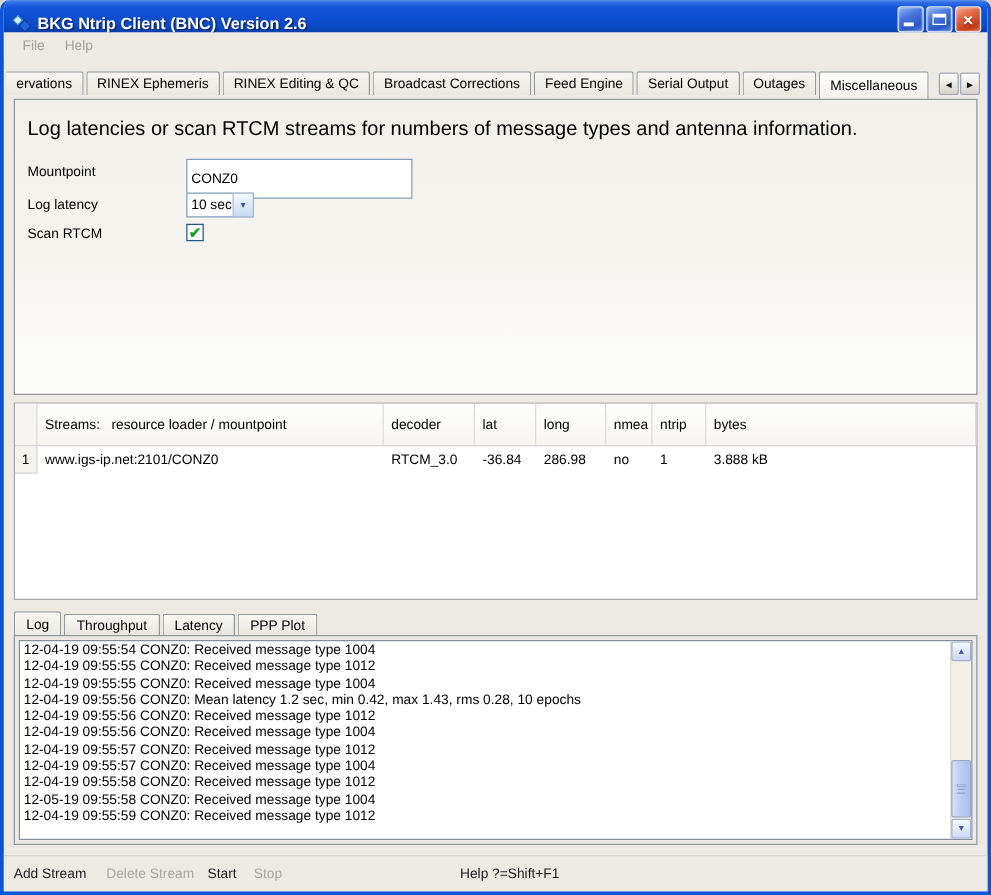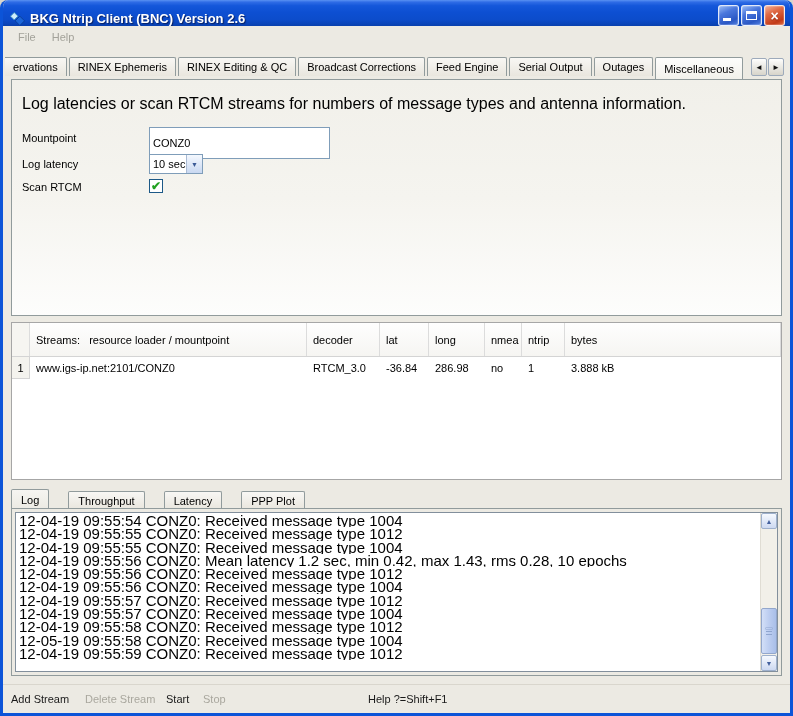--- a/index.html
+++ b/index.html
@@ -61,29 +61,29 @@
   .thead, .trow { display:grid; grid-template-columns:18px 277px 73px 49px 56px 37px 43px 1fr; }
   .thead { height:34px; border-bottom:1px solid #d4d4d4; background:linear-gradient(#fefefe,#f6f5f2); }
   .th { display:flex; align-items:center; padding-left:6px; border-right:1px solid #dcdcdc; white-space:pre; overflow:hidden; color:#000; }
   .th.corner { background:#f6f5f1; padding:0; }
   .trow { height:22px; }
   .td { display:flex; align-items:center; padding-left:6px; white-space:nowrap; overflow:hidden; }
   .td.num { background:#f4f3ee; border-right:1px solid #d4d4d4; border-bottom:1px solid #d4d4d4; justify-content:center; padding:0; }
   
   .btabs { position:absolute; top:488px; left:8px; height:21px; display:flex; align-items:flex-end; z-index:1; }
   .btab {
-    height:18px; padding:0 9px; margin-right:19px; display:flex; align-items:center; white-space:nowrap;
+    height:18px; padding:0 9px; margin-right:2px; display:flex; align-items:center; white-space:nowrap;
     font-size:11px; background:linear-gradient(#f8f7f4,#e9e6de); border:1px solid #919b9c; border-bottom:none; border-radius:2px 2px 0 0;
   }
   .btab.selected { height:21px; margin-bottom:-1px; padding-bottom:1px; z-index:3; position:relative;
     background:linear-gradient(#f6f5f1,#eceae3); }
   .logframe { position:absolute; top:508px; left:8px; right:8px; height:168px; z-index:2;
     border:1px solid #919b9c; background:#eceae3; padding:3px; }
   .logbox { width:100%; height:100%; border:1px solid #828f9c; background:#fff; position:relative; overflow:hidden; }
-  .loglines { position:absolute; top:1px; left:3px; right:19px; font-size:15px; line-height:13.3px; color:#000; }
+  .loglines { position:absolute; top:1px; left:3px; right:19px; font-size:11px; line-height:13.3px; color:#000; }
   .logline { white-space:nowrap; overflow:hidden; }
   .scrollbar { position:absolute; top:0; right:0; bottom:0; width:17px; background:#f2f0e9; border-left:1px solid #e0ddd4; }
   .sb-btn { position:absolute; left:0; width:16px; height:16px; border:1px solid #9eb0cc; border-radius:2px;
     background:linear-gradient(#f6f9fe,#cdd9f1); color:#44619e; font-size:7px;
     display:flex; align-items:center; justify-content:center; }
   .sb-up { top:0; } .sb-down { bottom:0; }
   .sb-thumb { position:absolute; left:0; width:16px; bottom:17px; height:46px; border:1px solid #93a7cc; border-radius:2px;
     background:linear-gradient(90deg,#d3dff7,#bccdf0 50%,#a9bfe9); }
   .sb-thumb::after { content:""; position:absolute; left:4px; right:4px; top:19px; height:1px;
     box-shadow:0 0 0 0.5px #8fa5cf, 0 3px 0 0 #8fa5cf, 0 6px 0 0 #8fa5cf; }

